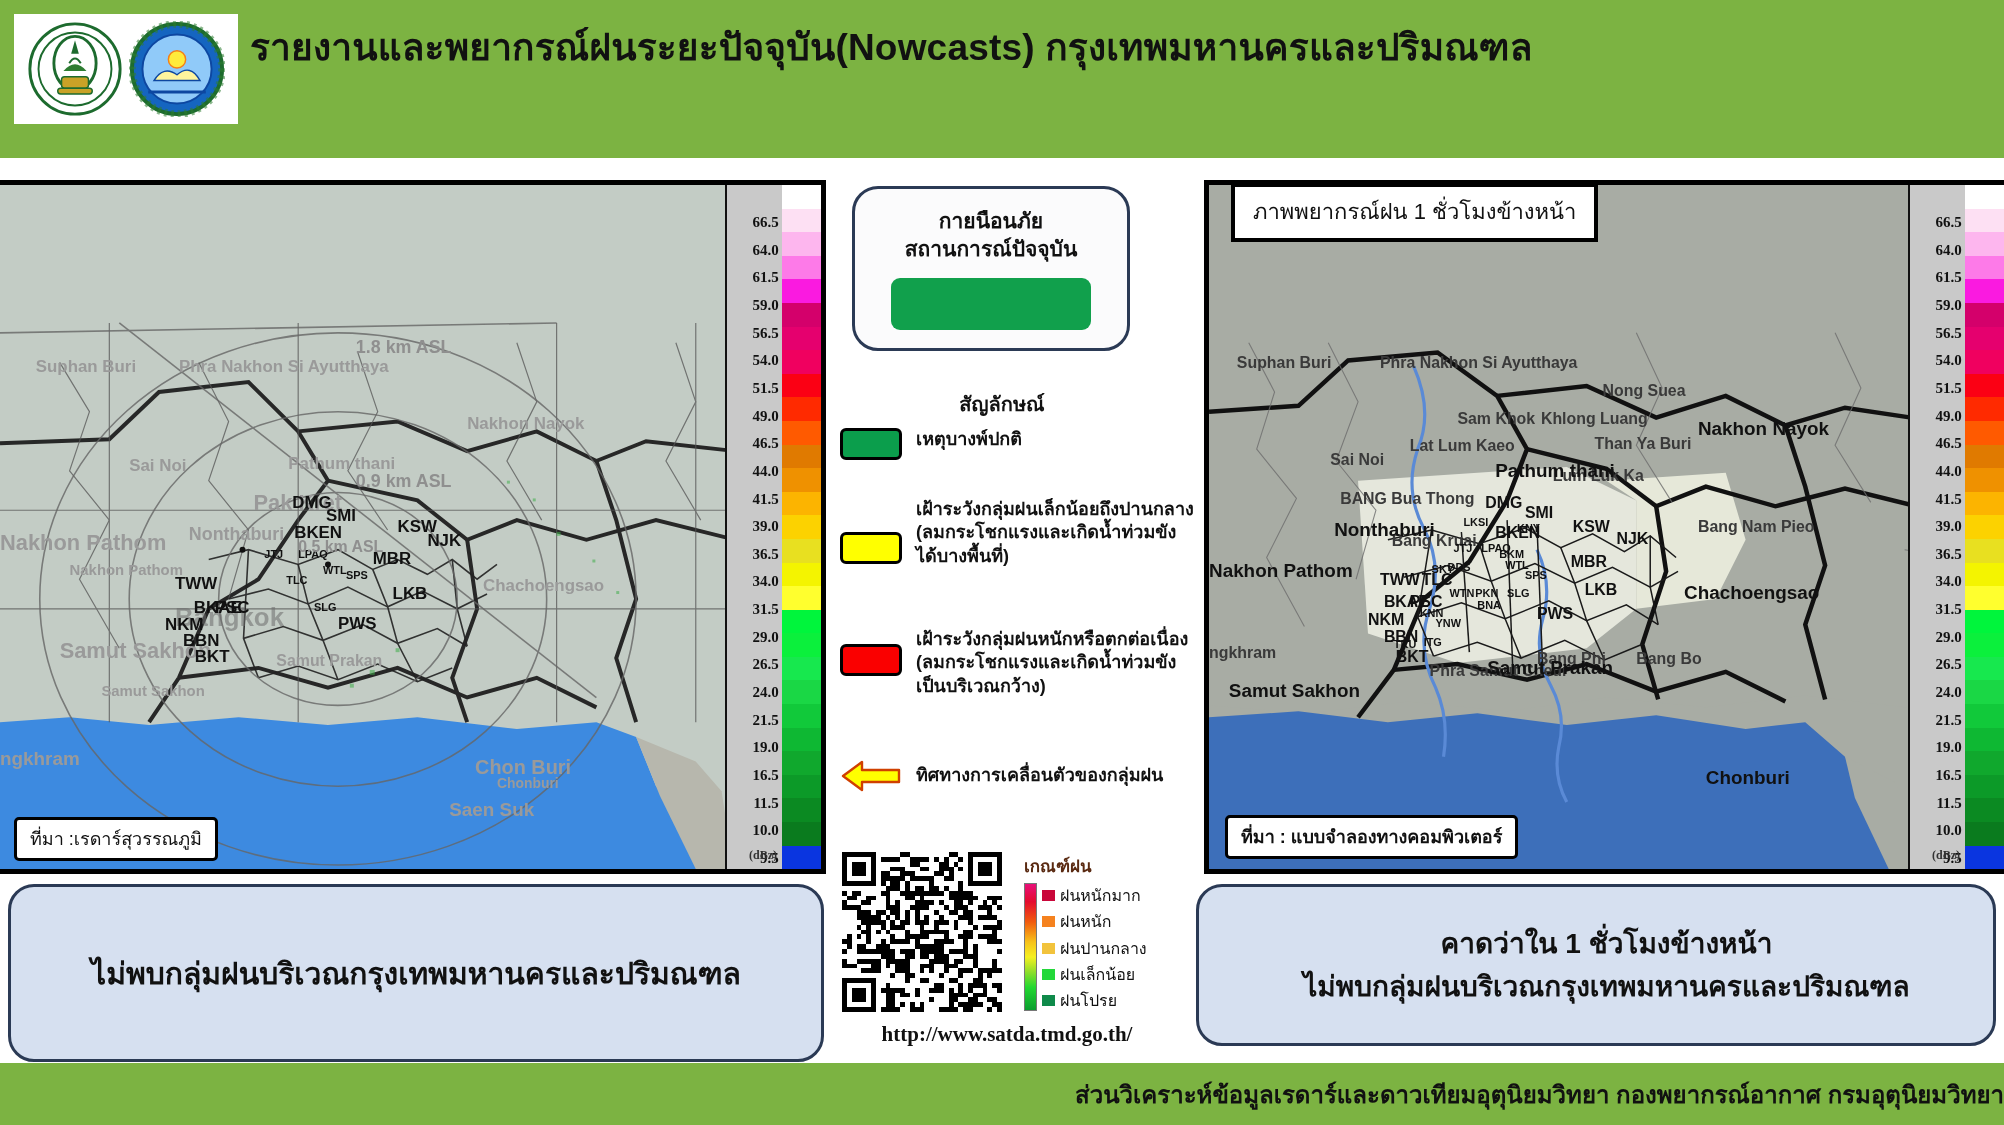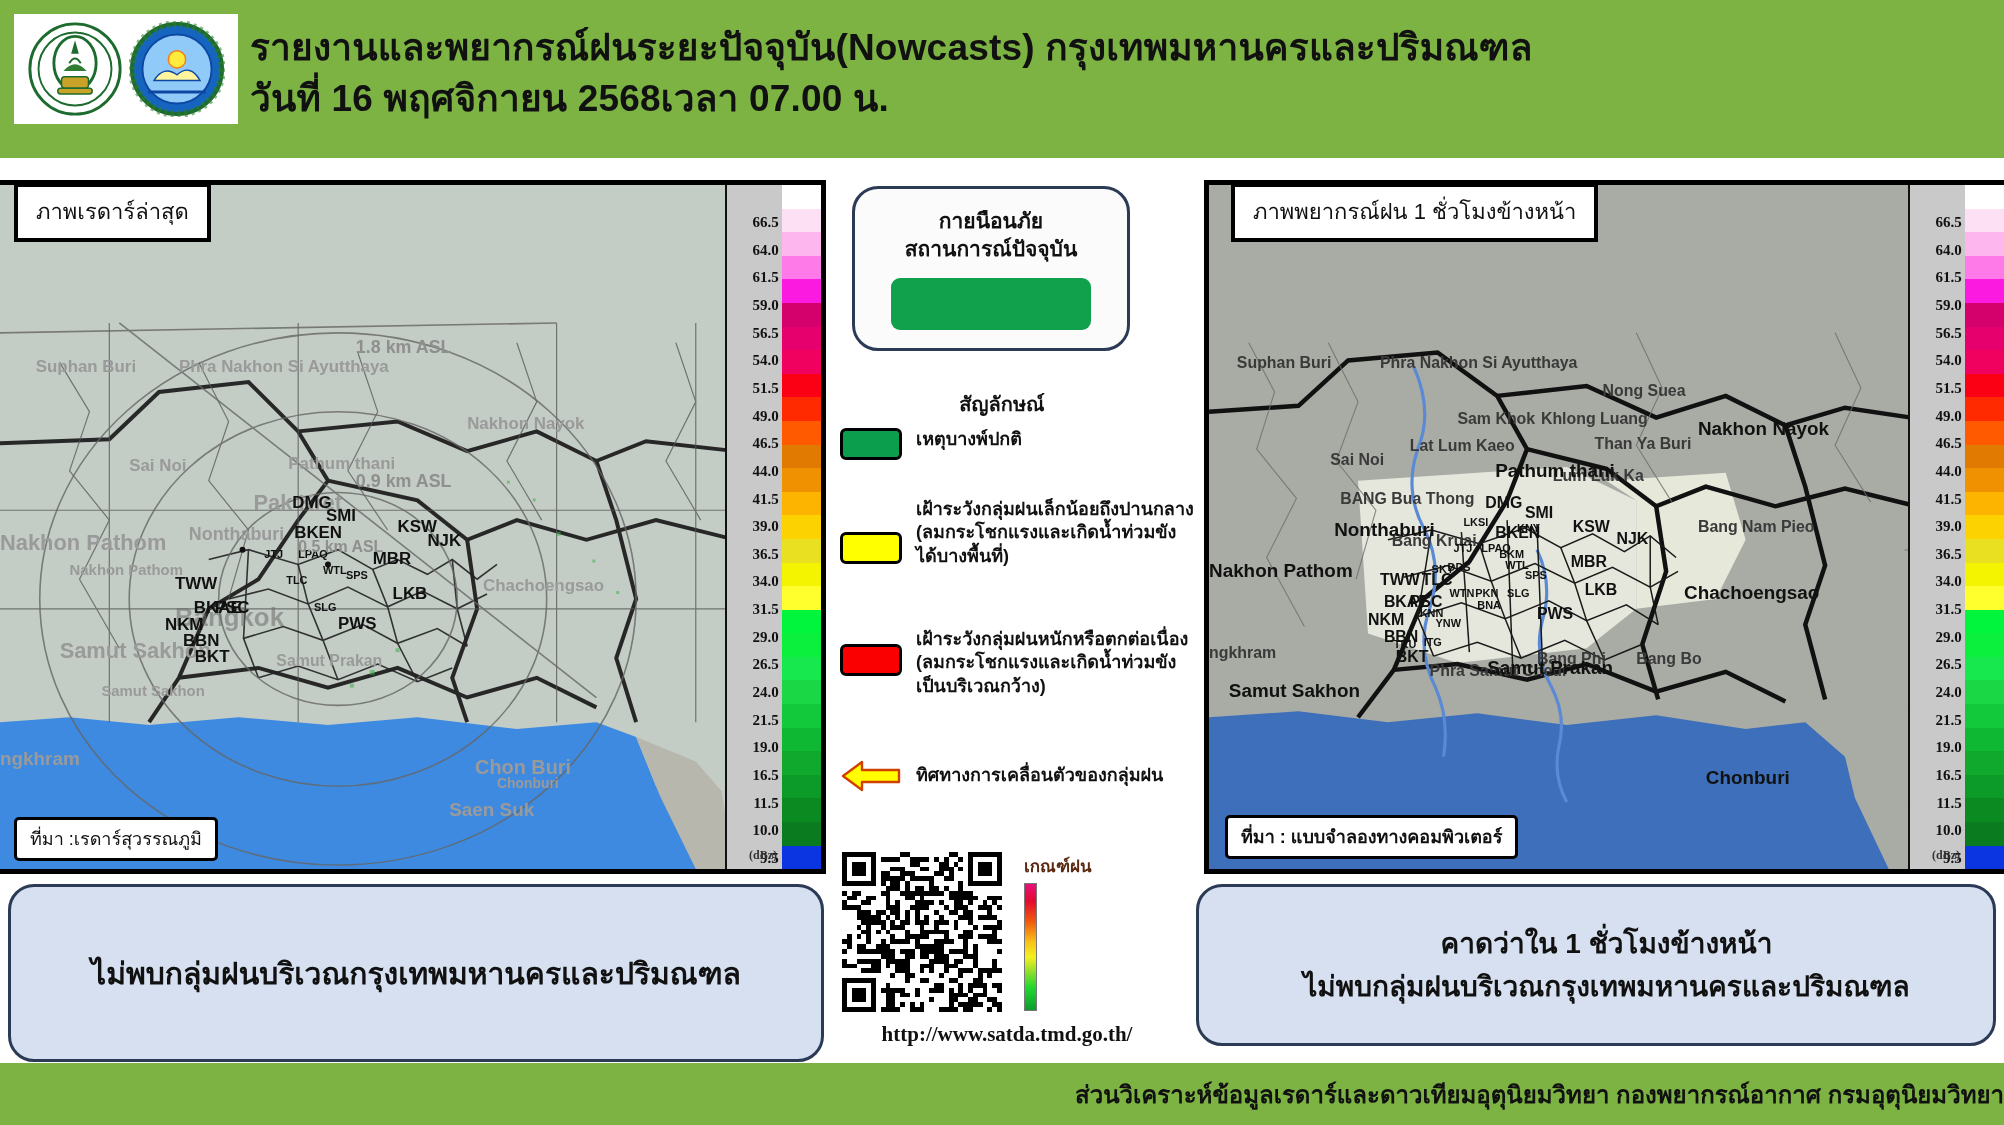--- a/index.html
+++ b/index.html
@@ -225,21 +225,20 @@
         <circle cx="50" cy="50" r="47" fill="#1565c0" stroke="#1d6b2e" stroke-width="4"></circle>
         <circle cx="50" cy="50" r="36" fill="#90caf9" stroke="#0d47a1" stroke-width="2"></circle>
         <circle cx="50" cy="50" r="47" fill="none" stroke="#2e7d32" stroke-width="8" stroke-dasharray="3 4" opacity="0.55"></circle>
         <path d="M26 62 q10 -16 24 -6 q14 -12 24 6 z" fill="#fff59d" stroke="#0d47a1" stroke-width="1.5"></path>
         <circle cx="50" cy="40" r="9" fill="#ffeb3b" stroke="#f57f17" stroke-width="1.5"></circle>
         <path d="M20 74 h60" stroke="#0d47a1" stroke-width="3"></path>
       </svg>
     </div>
     <div class="header-title">
       <span>รายงานและพยากรณ์ฝนระยะปัจจุบัน(Nowcasts) กรุงเทพมหานครและปริมณฑล</span>
-      <span class="l2">วันที่ 16 พฤศจิกายน 2568เวลา 07.00 น.</span>
     </div>
   </div>
 
   <div class="map-panel" id="map-left">
     <svg class="map-canvas" viewBox="0 0 826 694" preserveAspectRatio="none">
       <rect x="0" y="0" width="826" height="694" fill="#c3ccc5"></rect>
 
       <path d="M0 545 L70 540 L150 548 L240 540 L330 548 L420 540 L520 552 L600 545 L640 560 L660 610 L700 640 L730 694 L0 694 Z" fill="#3d8ae0"></path>
       <path d="M640 560 L700 585 L726 615 L738 694 L700 694 L664 620 Z" fill="#b7b7ad"></path>
 
@@ -407,21 +406,20 @@
           <i style="background: rgb(14, 184, 51);"></i>
           <i style="background: rgb(16, 168, 45);"></i>
           <i style="background: rgb(12, 154, 40);"></i>
           <i style="background: rgb(11, 138, 34);"></i>
           <i style="background: rgb(10, 123, 30);"></i>
           <i style="background: rgb(10, 53, 224);"></i>
         </div>
       <div class="cbar-unit">(dBz)</div>
     </div>
 
-    <div class="panel-tab">ภาพเรดาร์ล่าสุด</div>
     <div class="panel-source">ที่มา :เรดาร์สุวรรณภูมิ</div>
   </div>
 
   <div class="center">
 
     <div class="alert-card">
       <div class="ac-line">กายนือนภัย</div>
       <div class="ac-line">สถานการณ์ปัจจุบัน</div>
       <div class="alert-status"></div>
     </div>
@@ -460,20 +458,42 @@
         <g fill="#000000" id="qr-cells">
             <path d="M0 0h1v1h-1zM1 0h1v1h-1zM2 0h1v1h-1zM3 0h1v1h-1zM4 0h1v1h-1zM5 0h1v1h-1zM6 0h1v1h-1zM0 1h1v1h-1zM6 1h1v1h-1zM0 2h1v1h-1zM2 2h1v1h-1zM3 2h1v1h-1zM4 2h1v1h-1zM6 2h1v1h-1zM0 3h1v1h-1zM2 3h1v1h-1zM3 3h1v1h-1zM4 3h1v1h-1zM6 3h1v1h-1zM0 4h1v1h-1zM2 4h1v1h-1zM3 4h1v1h-1zM4 4h1v1h-1zM6 4h1v1h-1zM0 5h1v1h-1zM6 5h1v1h-1zM0 6h1v1h-1zM1 6h1v1h-1zM2 6h1v1h-1zM3 6h1v1h-1zM4 6h1v1h-1zM5 6h1v1h-1zM6 6h1v1h-1zM26 0h1v1h-1zM27 0h1v1h-1zM28 0h1v1h-1zM29 0h1v1h-1zM30 0h1v1h-1zM31 0h1v1h-1zM32 0h1v1h-1zM26 1h1v1h-1zM32 1h1v1h-1zM26 2h1v1h-1zM28 2h1v1h-1zM29 2h1v1h-1zM30 2h1v1h-1zM32 2h1v1h-1zM26 3h1v1h-1zM28 3h1v1h-1zM29 3h1v1h-1zM30 3h1v1h-1zM32 3h1v1h-1zM26 4h1v1h-1zM28 4h1v1h-1zM29 4h1v1h-1zM30 4h1v1h-1zM32 4h1v1h-1zM26 5h1v1h-1zM32 5h1v1h-1zM26 6h1v1h-1zM27 6h1v1h-1zM28 6h1v1h-1zM29 6h1v1h-1zM30 6h1v1h-1zM31 6h1v1h-1zM32 6h1v1h-1zM0 26h1v1h-1zM1 26h1v1h-1zM2 26h1v1h-1zM3 26h1v1h-1zM4 26h1v1h-1zM5 26h1v1h-1zM6 26h1v1h-1zM0 27h1v1h-1zM6 27h1v1h-1zM0 28h1v1h-1zM2 28h1v1h-1zM3 28h1v1h-1zM4 28h1v1h-1zM6 28h1v1h-1zM0 29h1v1h-1zM2 29h1v1h-1zM3 29h1v1h-1zM4 29h1v1h-1zM6 29h1v1h-1zM0 30h1v1h-1zM2 30h1v1h-1zM3 30h1v1h-1zM4 30h1v1h-1zM6 30h1v1h-1zM0 31h1v1h-1zM6 31h1v1h-1zM0 32h1v1h-1zM1 32h1v1h-1zM2 32h1v1h-1zM3 32h1v1h-1zM4 32h1v1h-1zM5 32h1v1h-1zM6 32h1v1h-1zM12 0h1v1h-1zM13 0h1v1h-1zM22 0h1v1h-1zM23 0h1v1h-1zM8 1h1v1h-1zM9 1h1v1h-1zM10 1h1v1h-1zM11 1h1v1h-1zM14 1h1v1h-1zM15 1h1v1h-1zM16 1h1v1h-1zM17 1h1v1h-1zM19 1h1v1h-1zM21 1h1v1h-1zM24 1h1v1h-1zM14 2h1v1h-1zM15 2h1v1h-1zM20 2h1v1h-1zM21 2h1v1h-1zM23 2h1v1h-1zM10 3h1v1h-1zM11 3h1v1h-1zM12 3h1v1h-1zM16 3h1v1h-1zM17 3h1v1h-1zM20 3h1v1h-1zM21 3h1v1h-1zM22 3h1v1h-1zM24 3h1v1h-1zM8 4h1v1h-1zM9 4h1v1h-1zM12 4h1v1h-1zM13 4h1v1h-1zM14 4h1v1h-1zM19 4h1v1h-1zM20 4h1v1h-1zM22 4h1v1h-1zM8 5h1v1h-1zM9 5h1v1h-1zM10 5h1v1h-1zM11 5h1v1h-1zM12 5h1v1h-1zM14 5h1v1h-1zM15 5h1v1h-1zM16 5h1v1h-1zM17 5h1v1h-1zM18 5h1v1h-1zM21 5h1v1h-1zM22 5h1v1h-1zM8 6h1v1h-1zM10 6h1v1h-1zM11 6h1v1h-1zM13 6h1v1h-1zM18 6h1v1h-1zM24 6h1v1h-1zM9 7h1v1h-1zM10 7h1v1h-1zM11 7h1v1h-1zM13 7h1v1h-1zM15 7h1v1h-1zM16 7h1v1h-1zM18 7h1v1h-1zM19 7h1v1h-1zM21 7h1v1h-1zM24 7h1v1h-1zM0 8h1v1h-1zM2 8h1v1h-1zM3 8h1v1h-1zM8 8h1v1h-1zM9 8h1v1h-1zM12 8h1v1h-1zM13 8h1v1h-1zM14 8h1v1h-1zM15 8h1v1h-1zM16 8h1v1h-1zM17 8h1v1h-1zM18 8h1v1h-1zM19 8h1v1h-1zM20 8h1v1h-1zM22 8h1v1h-1zM23 8h1v1h-1zM24 8h1v1h-1zM25 8h1v1h-1zM26 8h1v1h-1zM1 9h1v1h-1zM2 9h1v1h-1zM5 9h1v1h-1zM6 9h1v1h-1zM9 9h1v1h-1zM13 9h1v1h-1zM14 9h1v1h-1zM16 9h1v1h-1zM22 9h1v1h-1zM23 9h1v1h-1zM24 9h1v1h-1zM25 9h1v1h-1zM26 9h1v1h-1zM27 9h1v1h-1zM30 9h1v1h-1zM31 9h1v1h-1zM32 9h1v1h-1zM0 10h1v1h-1zM4 10h1v1h-1zM5 10h1v1h-1zM9 10h1v1h-1zM11 10h1v1h-1zM15 10h1v1h-1zM16 10h1v1h-1zM17 10h1v1h-1zM18 10h1v1h-1zM20 10h1v1h-1zM23 10h1v1h-1zM24 10h1v1h-1zM26 10h1v1h-1zM29 10h1v1h-1zM31 10h1v1h-1zM0 11h1v1h-1zM1 11h1v1h-1zM2 11h1v1h-1zM3 11h1v1h-1zM9 11h1v1h-1zM10 11h1v1h-1zM11 11h1v1h-1zM14 11h1v1h-1zM15 11h1v1h-1zM16 11h1v1h-1zM17 11h1v1h-1zM21 11h1v1h-1zM23 11h1v1h-1zM24 11h1v1h-1zM25 11h1v1h-1zM28 11h1v1h-1zM29 11h1v1h-1zM30 11h1v1h-1zM32 11h1v1h-1zM3 12h1v1h-1zM4 12h1v1h-1zM5 12h1v1h-1zM7 12h1v1h-1zM8 12h1v1h-1zM10 12h1v1h-1zM11 12h1v1h-1zM13 12h1v1h-1zM15 12h1v1h-1zM19 12h1v1h-1zM22 12h1v1h-1zM23 12h1v1h-1zM25 12h1v1h-1zM26 12h1v1h-1zM30 12h1v1h-1zM3 13h1v1h-1zM4 13h1v1h-1zM5 13h1v1h-1zM6 13h1v1h-1zM7 13h1v1h-1zM9 13h1v1h-1zM11 13h1v1h-1zM13 13h1v1h-1zM15 13h1v1h-1zM17 13h1v1h-1zM20 13h1v1h-1zM24 13h1v1h-1zM25 13h1v1h-1zM26 13h1v1h-1zM28 13h1v1h-1zM29 13h1v1h-1zM30 13h1v1h-1zM31 13h1v1h-1zM4 14h1v1h-1zM5 14h1v1h-1zM6 14h1v1h-1zM7 14h1v1h-1zM8 14h1v1h-1zM10 14h1v1h-1zM12 14h1v1h-1zM13 14h1v1h-1zM15 14h1v1h-1zM16 14h1v1h-1zM17 14h1v1h-1zM19 14h1v1h-1zM20 14h1v1h-1zM21 14h1v1h-1zM23 14h1v1h-1zM26 14h1v1h-1zM32 14h1v1h-1zM3 15h1v1h-1zM5 15h1v1h-1zM8 15h1v1h-1zM10 15h1v1h-1zM11 15h1v1h-1zM12 15h1v1h-1zM16 15h1v1h-1zM19 15h1v1h-1zM23 15h1v1h-1zM27 15h1v1h-1zM29 15h1v1h-1zM30 15h1v1h-1zM31 15h1v1h-1zM32 15h1v1h-1zM4 16h1v1h-1zM5 16h1v1h-1zM7 16h1v1h-1zM9 16h1v1h-1zM13 16h1v1h-1zM16 16h1v1h-1zM17 16h1v1h-1zM18 16h1v1h-1zM19 16h1v1h-1zM20 16h1v1h-1zM21 16h1v1h-1zM25 16h1v1h-1zM26 16h1v1h-1zM31 16h1v1h-1zM1 17h1v1h-1zM3 17h1v1h-1zM5 17h1v1h-1zM10 17h1v1h-1zM13 17h1v1h-1zM14 17h1v1h-1zM15 17h1v1h-1zM16 17h1v1h-1zM17 17h1v1h-1zM21 17h1v1h-1zM24 17h1v1h-1zM25 17h1v1h-1zM26 17h1v1h-1zM28 17h1v1h-1zM29 17h1v1h-1zM30 17h1v1h-1zM31 17h1v1h-1zM0 18h1v1h-1zM1 18h1v1h-1zM5 18h1v1h-1zM8 18h1v1h-1zM10 18h1v1h-1zM11 18h1v1h-1zM12 18h1v1h-1zM13 18h1v1h-1zM15 18h1v1h-1zM19 18h1v1h-1zM20 18h1v1h-1zM21 18h1v1h-1zM22 18h1v1h-1zM25 18h1v1h-1zM30 18h1v1h-1zM31 18h1v1h-1zM32 18h1v1h-1zM1 19h1v1h-1zM3 19h1v1h-1zM4 19h1v1h-1zM7 19h1v1h-1zM8 19h1v1h-1zM9 19h1v1h-1zM15 19h1v1h-1zM16 19h1v1h-1zM17 19h1v1h-1zM18 19h1v1h-1zM19 19h1v1h-1zM20 19h1v1h-1zM25 19h1v1h-1zM27 19h1v1h-1zM0 20h1v1h-1zM3 20h1v1h-1zM4 20h1v1h-1zM5 20h1v1h-1zM6 20h1v1h-1zM7 20h1v1h-1zM8 20h1v1h-1zM9 20h1v1h-1zM10 20h1v1h-1zM12 20h1v1h-1zM13 20h1v1h-1zM14 20h1v1h-1zM16 20h1v1h-1zM17 20h1v1h-1zM18 20h1v1h-1zM19 20h1v1h-1zM20 20h1v1h-1zM22 20h1v1h-1zM23 20h1v1h-1zM24 20h1v1h-1zM25 20h1v1h-1zM27 20h1v1h-1zM32 20h1v1h-1zM8 21h1v1h-1zM9 21h1v1h-1zM10 21h1v1h-1zM13 21h1v1h-1zM14 21h1v1h-1zM16 21h1v1h-1zM17 21h1v1h-1zM19 21h1v1h-1zM20 21h1v1h-1zM21 21h1v1h-1zM25 21h1v1h-1zM26 21h1v1h-1zM27 21h1v1h-1zM0 22h1v1h-1zM3 22h1v1h-1zM4 22h1v1h-1zM5 22h1v1h-1zM6 22h1v1h-1zM7 22h1v1h-1zM9 22h1v1h-1zM10 22h1v1h-1zM11 22h1v1h-1zM12 22h1v1h-1zM13 22h1v1h-1zM18 22h1v1h-1zM19 22h1v1h-1zM20 22h1v1h-1zM21 22h1v1h-1zM23 22h1v1h-1zM24 22h1v1h-1zM27 22h1v1h-1zM31 22h1v1h-1zM0 23h1v1h-1zM1 23h1v1h-1zM2 23h1v1h-1zM6 23h1v1h-1zM7 23h1v1h-1zM9 23h1v1h-1zM11 23h1v1h-1zM12 23h1v1h-1zM13 23h1v1h-1zM16 23h1v1h-1zM17 23h1v1h-1zM18 23h1v1h-1zM21 23h1v1h-1zM22 23h1v1h-1zM23 23h1v1h-1zM27 23h1v1h-1zM31 23h1v1h-1zM4 24h1v1h-1zM5 24h1v1h-1zM6 24h1v1h-1zM7 24h1v1h-1zM11 24h1v1h-1zM12 24h1v1h-1zM13 24h1v1h-1zM16 24h1v1h-1zM18 24h1v1h-1zM21 24h1v1h-1zM24 24h1v1h-1zM25 24h1v1h-1zM26 24h1v1h-1zM28 24h1v1h-1zM29 24h1v1h-1zM30 24h1v1h-1zM31 24h1v1h-1zM32 24h1v1h-1zM10 25h1v1h-1zM13 25h1v1h-1zM14 25h1v1h-1zM20 25h1v1h-1zM24 25h1v1h-1zM28 25h1v1h-1zM30 25h1v1h-1zM13 26h1v1h-1zM16 26h1v1h-1zM17 26h1v1h-1zM22 26h1v1h-1zM23 26h1v1h-1zM27 26h1v1h-1zM28 26h1v1h-1zM9 27h1v1h-1zM19 27h1v1h-1zM20 27h1v1h-1zM24 27h1v1h-1zM26 27h1v1h-1zM27 27h1v1h-1zM28 27h1v1h-1zM29 27h1v1h-1zM31 27h1v1h-1zM32 27h1v1h-1zM8 28h1v1h-1zM9 28h1v1h-1zM10 28h1v1h-1zM11 28h1v1h-1zM12 28h1v1h-1zM15 28h1v1h-1zM18 28h1v1h-1zM19 28h1v1h-1zM20 28h1v1h-1zM22 28h1v1h-1zM24 28h1v1h-1zM26 28h1v1h-1zM29 28h1v1h-1zM32 28h1v1h-1zM9 29h1v1h-1zM10 29h1v1h-1zM12 29h1v1h-1zM13 29h1v1h-1zM15 29h1v1h-1zM22 29h1v1h-1zM23 29h1v1h-1zM24 29h1v1h-1zM25 29h1v1h-1zM27 29h1v1h-1zM28 29h1v1h-1zM29 29h1v1h-1zM9 30h1v1h-1zM10 30h1v1h-1zM18 30h1v1h-1zM22 30h1v1h-1zM23 30h1v1h-1zM26 30h1v1h-1zM27 30h1v1h-1zM30 30h1v1h-1zM31 30h1v1h-1zM9 31h1v1h-1zM10 31h1v1h-1zM12 31h1v1h-1zM14 31h1v1h-1zM16 31h1v1h-1zM22 31h1v1h-1zM24 31h1v1h-1zM25 31h1v1h-1zM26 31h1v1h-1zM27 31h1v1h-1zM28 31h1v1h-1zM31 31h1v1h-1zM32 31h1v1h-1zM8 32h1v1h-1zM9 32h1v1h-1zM10 32h1v1h-1zM11 32h1v1h-1zM14 32h1v1h-1zM15 32h1v1h-1zM16 32h1v1h-1zM20 32h1v1h-1zM21 32h1v1h-1zM22 32h1v1h-1zM23 32h1v1h-1zM25 32h1v1h-1zM26 32h1v1h-1zM30 32h1v1h-1zM32 32h1v1h-1z"></path>
           </g>
       </svg>
     </div>
 
     <div class="rain-legend">
       <div class="rain-title">เกณฑ์ฝน</div>
       <div class="rain-body">
         <div class="rain-gradient"></div>
+        <div class="rain-items">
+          <div class="rain-item">
+            <span class="rain-chip" style="background:#c9073a"></span>
+            <span>ฝนหนักมาก</span>
+          </div>
+          <div class="rain-item">
+            <span class="rain-chip" style="background:#f5821f"></span>
+            <span>ฝนหนัก</span>
+          </div>
+          <div class="rain-item">
+            <span class="rain-chip" style="background:#f2c33c"></span>
+            <span>ฝนปานกลาง</span>
+          </div>
+          <div class="rain-item">
+            <span class="rain-chip" style="background:#23d83a"></span>
+            <span>ฝนเล็กน้อย</span>
+          </div>
+          <div class="rain-item">
+            <span class="rain-chip" style="background:#0f8a4a"></span>
+            <span>ฝนโปรย</span>
+          </div>
+        </div>
       </div>
     </div>
 
     <div class="site-url">http://www.satda.tmd.go.th/</div>
   </div>
 
   <div class="map-panel" id="map-right">
     <svg class="map-canvas" viewBox="0 0 800 694" preserveAspectRatio="none">
       <rect x="0" y="0" width="800" height="694" fill="#a8aca4"></rect>
 

